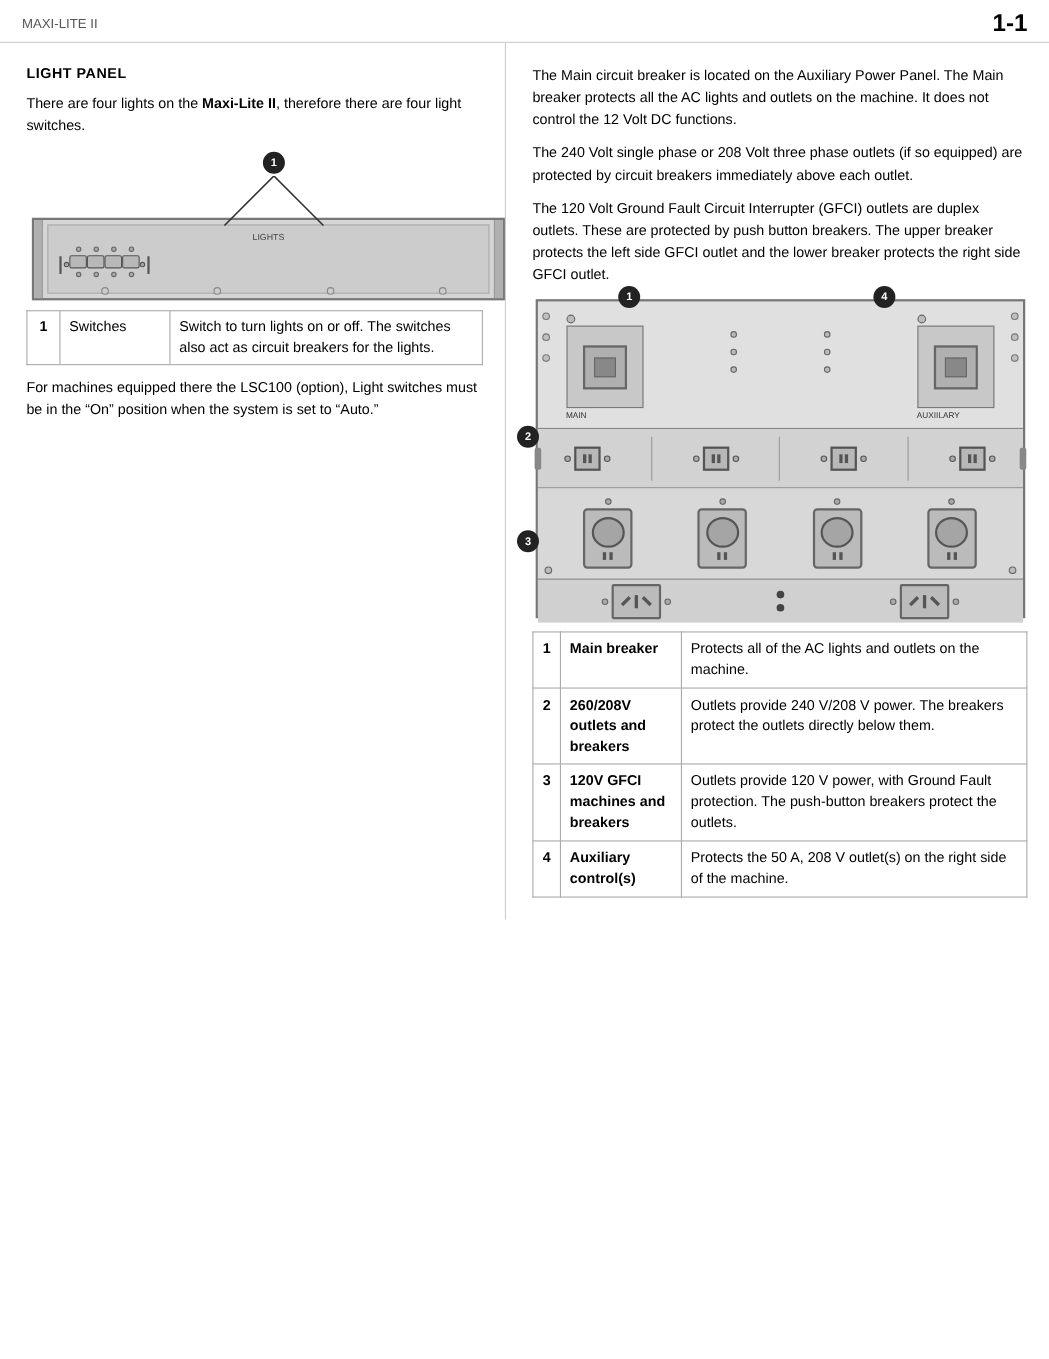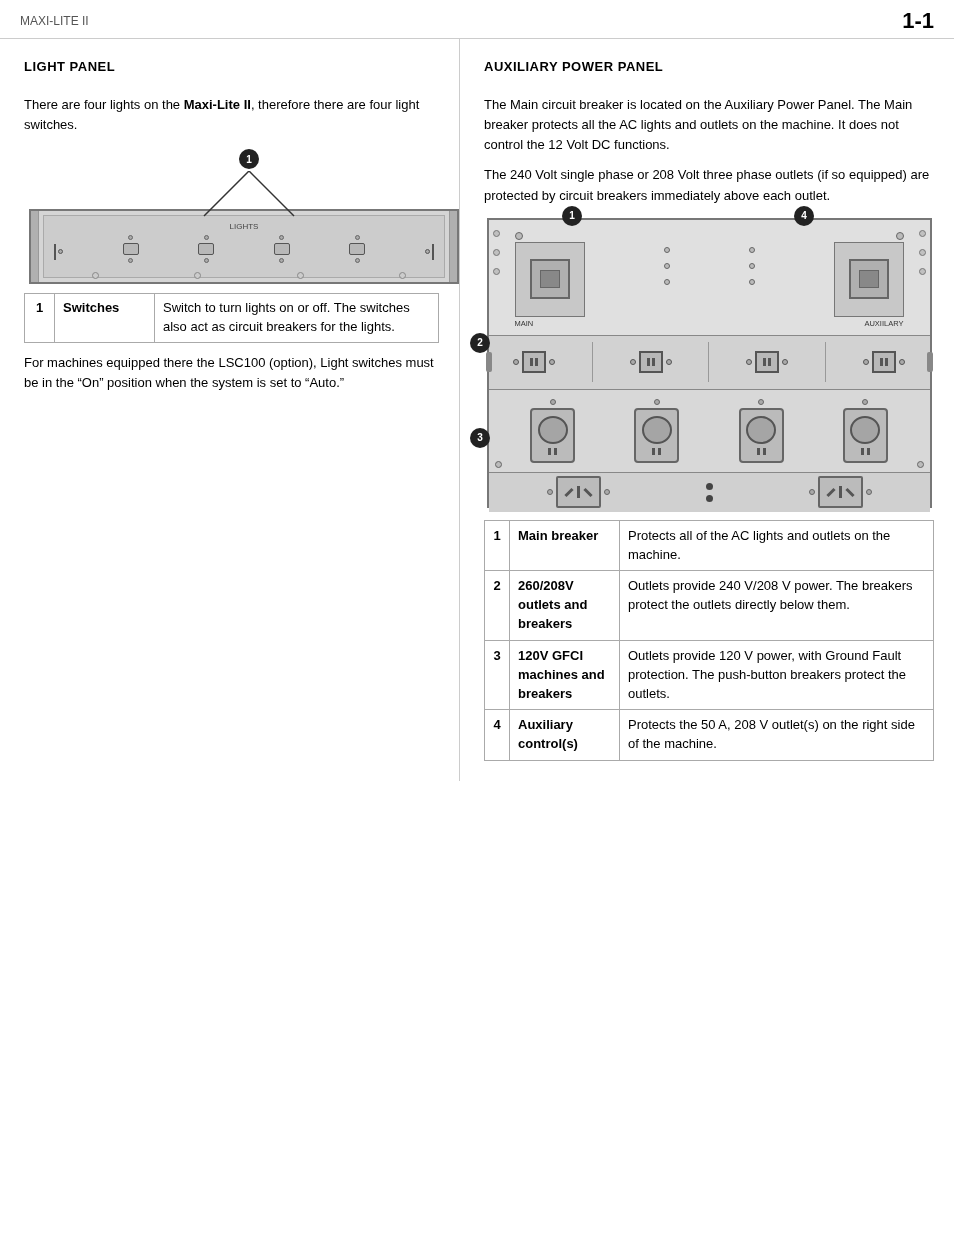--- a/index.html
+++ b/index.html
@@ -44,21 +44,21 @@
       border-right: 1px solid #ccc;
     }
     .right-col {
       width: 494px;
       padding: 20px 20px 20px 24px;
     }
     .section-title {
       font-size: 13px;
       font-weight: bold;
       text-transform: uppercase;
-      margin-bottom: 21px;
+      margin-bottom: 10px;
       letter-spacing: 0.5px;
     }
     .body-text {
       font-size: 13px;
       line-height: 1.55;
       margin-bottom: 10px;
     }
     .bold { font-weight: bold; }
 
     
@@ -81,21 +81,21 @@
       font-size: 13px;
       line-height: 1.45;
     }
     .ref-table .num-cell {
       width: 30px;
       font-weight: bold;
       text-align: center;
     }
     .ref-table .name-cell {
       width: 100px;
-      font-weight: bold;
+      font-weight: normal;
     }
     .ref-table .desc-cell {
       font-weight: normal;
     }
     .aux-panel {
       border: 2px solid #777;
       background: #e0e0e0;
       width: 445px;
       height: 290px;
       position: relative;
@@ -170,21 +170,21 @@
 
         <svg style="position:absolute; top:22px; left:160px; z-index:5;" width="120" height="50">
           <line x1="65" y1="0" x2="20" y2="45" stroke="#333" stroke-width="1.5"></line>
           <line x1="65" y1="0" x2="110" y2="45" stroke="#333" stroke-width="1.5"></line>
         </svg>
 
         <div style="position:absolute; top:60px; left:5px; width:430px; height:75px; border:2px solid #777; background:#d5d5d5; display:flex; align-items:stretch;">
 
           <div style="width:8px; background:#b0b0b0; border-right:1px solid #999;"></div>
 
-          <div style="flex:1; border:1.5px solid #aaa; margin:4px; background:#cccccc; display:flex; align-items:center; justify-content:space-between; padding:15px 10px; position:relative;">
+          <div style="flex:1; border:1.5px solid #aaa; margin:4px; background:#cccccc; display:flex; align-items:center; justify-content:flex-start; padding:15px 10px; position:relative;">
             <span style="font-size:8px; color:#444; position:absolute; top:6px; left:50%; transform:translateX(-50%);">LIGHTS</span>
 
             <div style="display:flex; align-items:center; gap:2px; margin-top:10px;">
               <div style="width:2px; height:16px; background:#555;"></div>
               <div style="width:5px; height:5px; border-radius:50%; border:1px solid #555; background:#aaa;"></div>
             </div>
             <div style="display:flex; flex-direction:column; align-items:center; gap:3px; margin-top:5px;">
               <div style="width:5px;height:5px;border-radius:50%;border:1.5px solid #666;background:#aaa;"></div>
               <div style="width:16px;height:12px;border:1.5px solid #555;background:#b8b8b8;border-radius:2px;"></div>
               <div style="width:5px;height:5px;border-radius:50%;border:1.5px solid #666;background:#aaa;"></div>
@@ -228,24 +228,24 @@
           <td class="name-cell">Switches</td>
           <td class="desc-cell">Switch to turn lights on or off. The switches also act as circuit breakers for the lights.</td>
         </tr>
       </tbody>
         </table>
 
       <p class="body-text">For machines equipped there the LSC100 (option), Light switches must be in the “On” position when the system is set to “Auto.”</p>
     </div>
 
     <div class="right-col">
-      <div class="section-title">AUXILIARY POWER PANEL</div>
 
       <p class="body-text">The Main circuit breaker is located on the Auxiliary Power Panel. The Main breaker protects all the AC lights and outlets on the machine. It does not control the 12 Volt DC functions.</p>
       <p class="body-text">The 240 Volt single phase or 208 Volt three phase outlets (if so equipped) are protected by circuit breakers immediately above each outlet.</p>
+      <p class="body-text">The 120 Volt Ground Fault Circuit Interrupter (GFCI) outlets are duplex outlets. These are protected by push button breakers. The upper breaker protects the left side GFCI outlet and the lower breaker protects the right side GFCI outlet.</p>
 
       <div style="position:relative; margin: 12px 0;">
 
         <div class="badge badge-1">1</div>
         <div class="badge badge-4">4</div>
         <div class="badge badge-2">2</div>
         <div class="badge badge-3">3</div>
 
         <div class="aux-panel">
 
@@ -272,21 +272,21 @@
               <div style="width:6px;height:6px;border-radius:50%;border:1px solid #666;background:#bbb;"></div>
               <div style="width:6px;height:6px;border-radius:50%;border:1px solid #666;background:#bbb;"></div>
             </div>
 
             <div style="display:flex; flex-direction:column; gap:10px; margin-top:15px;">
               <div style="width:6px;height:6px;border-radius:50%;border:1px solid #666;background:#bbb;"></div>
               <div style="width:6px;height:6px;border-radius:50%;border:1px solid #666;background:#bbb;"></div>
               <div style="width:6px;height:6px;border-radius:50%;border:1px solid #666;background:#bbb;"></div>
             </div>
 
-            <div style="display:flex; flex-direction:column; align-items:flex-end; margin-right:18px;">
+            <div style="display:flex; flex-direction:column; align-items:flex-start; margin-right:18px;">
               <div style="width:8px;height:8px;border-radius:50%;border:1px solid #666;background:#bbb;"></div>
               <div style="width:70px; height:75px; border:1.5px solid #777; background:#c8c8c8; display:flex; flex-direction:column; align-items:center; justify-content:center; gap:3px; margin-top:2px;">
                 <div style="width:40px;height:40px;border:2px solid #666;background:#b0b0b0;display:flex;align-items:center;justify-content:center;">
                   <div style="width:20px;height:18px;background:#888;border:1px solid #666;"></div>
                 </div>
               </div>
               <span style="font-size:7.5px; color:#333; margin-top:2px;">AUXIILARY</span>
             </div>
 
             <div style="position:absolute; right:4px; top:10px; display:flex; flex-direction:column; gap:12px;">

